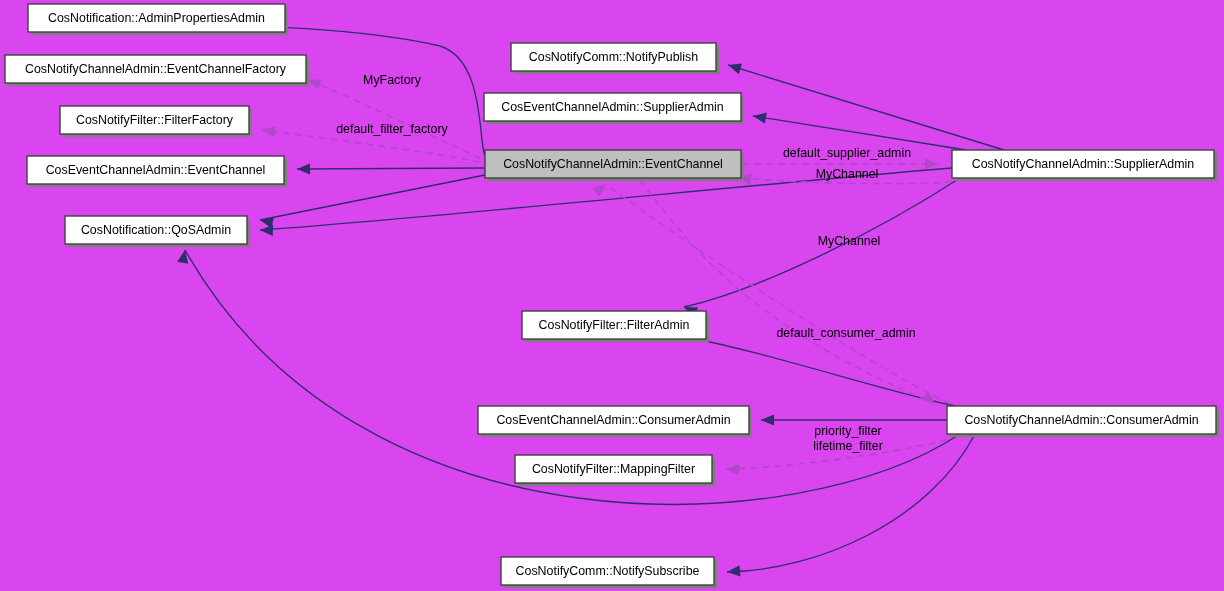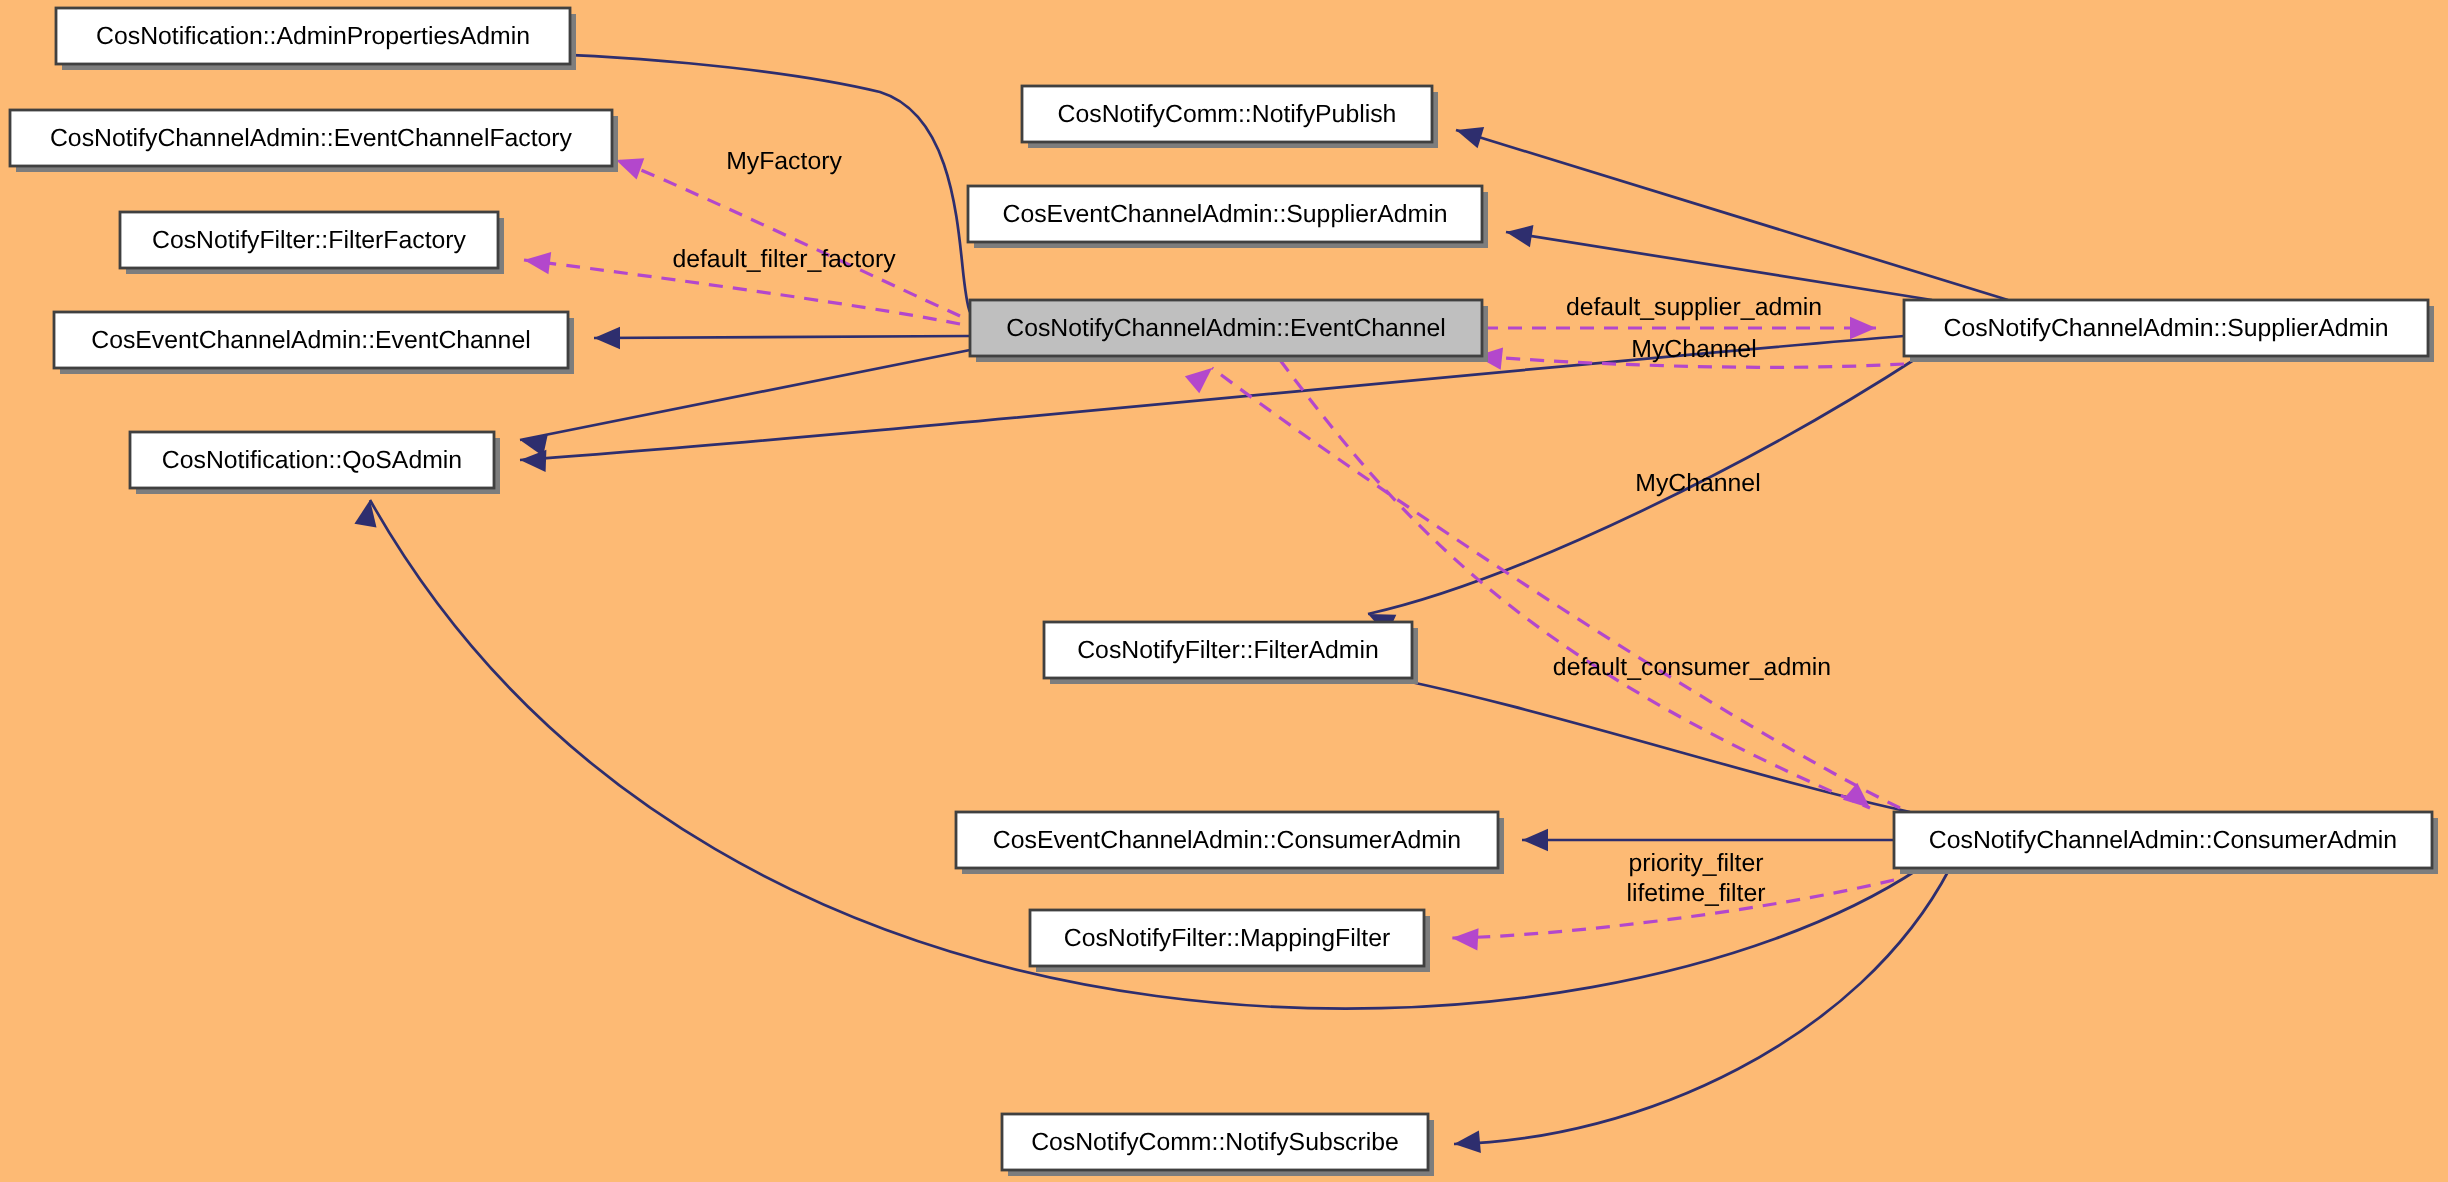--- a/index.html
+++ b/index.html
@@ -4,21 +4,21 @@
 <style>
   html, body {
     margin: 0;
     padding: 0;
     background: #ffffff;
   }
   #diagram-root {
     position: relative;
     width: 1224px;
     height: 591px;
-    background: #fdba74;
+    background: #d946ef;
     font-family: "Liberation Sans", sans-serif;
     overflow: hidden;
   }
   svg#graph {
     position: absolute;
     left: 0;
     top: 0;
     width: 1224px;
     height: 591px;
     display: block;

